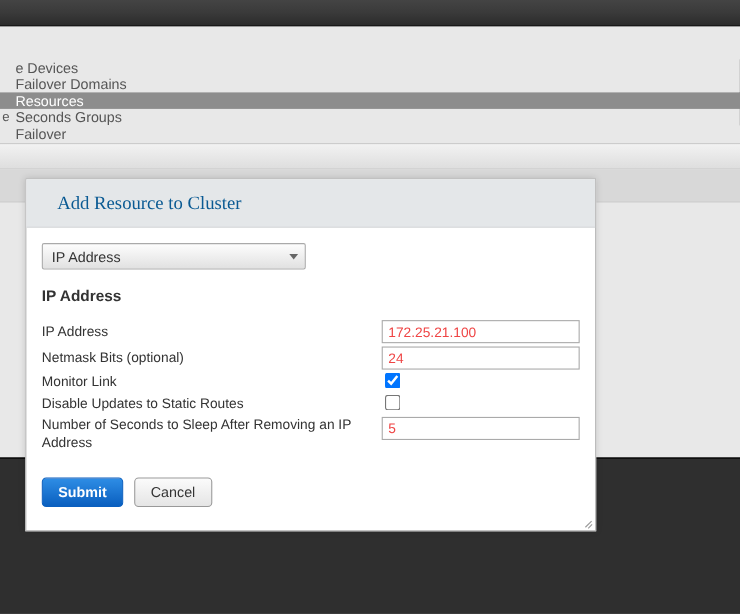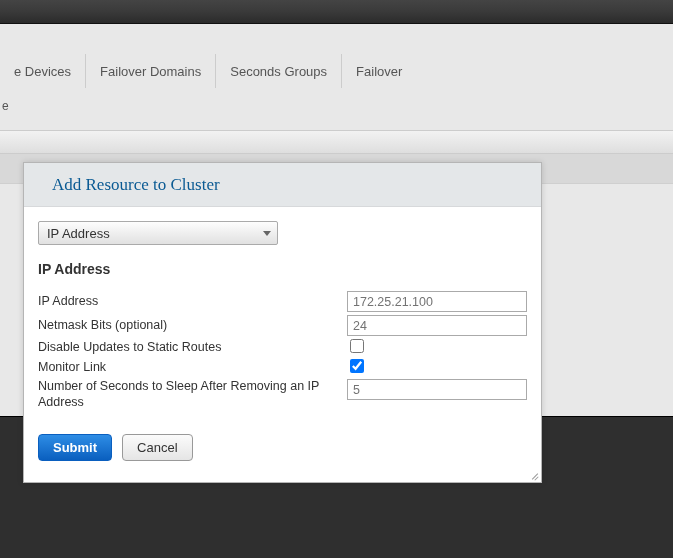--- a/index.html
+++ b/index.html
@@ -7,21 +7,21 @@
   body { background: #2f2f2f; position: relative; }
 
   
   .topbar { position: absolute; top: 0; left: 0; right: 0; height: 24px;
     background: linear-gradient(to bottom, #444 0%, #3a3a3a 50%, #2b2b2b 100%); border-bottom: 1px solid #111; }
 
   
   .page { position: absolute; top: 24px; left: 0; right: 0; height: 392px; background: #e8e8e8; }
 
   
-  .tabstrip { position: absolute; top: 30px; left: 0; right: 0; height: 34px; display: flex; align-items: stretch; padding-left: 0; }
+  .tabstrip { position: absolute; top: 30px; left: 0; right: 0; height: 34px; display: flex; align-items: stretch; padding-left: 0; flex-direction: column; }
   .tab { padding: 0 14px; display: flex; align-items: center; color: #555; border-right: 1px solid #ccc; cursor: pointer; font-size: 13px; }
   .tab.first { border-left: none; }
   .tab.active { background: #8d8d8d; color: #fff; border-right: 1px solid #8d8d8d; }
   .tab.last { border-right: none; }
 
   .breadcrumb-line { position: absolute; top: 75px; left: 0; right: 0; height: 18px; color: #555; padding-left: 2px; font-size: 12px; }
 
   
   .tablehead { position: absolute; top: 106px; left: 0; right: 0; height: 24px;
     background: linear-gradient(to bottom, #f2f2f2, #dedede); border-top: 1px solid #ccc; border-bottom: 1px solid #ccc;
@@ -43,21 +43,21 @@
     padding: 0 6px 0 8px; color: #333; font-size: 13px; cursor: pointer; border-radius: 2px; }
   .type-select .arrow { width: 0; height: 0; border-left: 4px solid transparent; border-right: 4px solid transparent; border-top: 5px solid #666; }
 
   .section-title { font-weight: bold; color: #333; margin-top: 16px; font-size: 14px; }
 
   .form { margin-top: 14px; }
   .form-row { display: flex; margin-bottom: 3px; align-items: center; }
   .form-row.tall { align-items: flex-start; }
   .form-label { width: 312px; color: #333; font-size: 12.5px; line-height: 1.25; }
   .form-field { flex: 1; }
-  .txt { width: 180px; height: 21px; border: 1px solid #aaa; padding: 0 5px; font-size: 12.5px; color: #737373; background: #fff; }
+  .txt { width: 180px; height: 21px; border: 1px solid #aaa; padding: 0 5px; font-size: 12.5px; color: #ef4444; background: #fff; }
   input[type=checkbox] { width: 14px; height: 14px; }
 
   .modal-foot { position: absolute; left: 0; right: 0; bottom: 13px; height: 44px; display: flex; align-items: center; padding: 0 14px; gap: 10px; }
   .btn { height: 27px; padding: 0 14px; border: 1px solid #999; border-radius: 4px; font-size: 13px; cursor: pointer; }
   .btn-primary { background: linear-gradient(to bottom, #2e8de5, #0a5fbf); color: #fff; border: 1px solid #0a5fbf; font-weight: bold; }
   .btn-default { background: linear-gradient(to bottom, #fbfbfb, #e5e5e5); color: #333; }
 
   .resize { position: absolute; right: 2px; bottom: 2px; width: 12px; height: 12px; }
   .resize::before, .resize::after { content: ""; position: absolute; background: #999; }
   .resize::before { width: 8px; height: 1px; right: 0; bottom: 3px; transform: rotate(-45deg); }
@@ -69,20 +69,21 @@
 </style>
 </head>
 <body>
 
 <div class="topbar"></div>
 
 <div class="page">
   <div class="tabstrip">
     <div class="tab first">e Devices</div>
     <div class="tab">Failover Domains</div>
+    <div class="tab active">Resources</div>
     <div class="tab">Seconds Groups</div>
     <div class="tab last">Failover</div>
   </div>
 
   <div class="breadcrumb-line">e</div>
 
   <div class="tablehead">
   </div>
   <div class="tablerow"></div>
 </div>
@@ -106,26 +107,26 @@
     <div class="form">
       <div class="form-row">
         <div class="form-label">IP Address</div>
         <div class="form-field"><input type="text" class="txt" value="172.25.21.100" style=""></div>
       </div>
       <div class="form-row">
         <div class="form-label">Netmask Bits (optional)</div>
         <div class="form-field"><input type="text" class="txt" value="24" style=""></div>
       </div>
       <div class="form-row">
+        <div class="form-label">Monitor Link</div>
+        <div class="form-field"><input type="checkbox" checked="" style=""></div>
+      </div>
+      <div class="form-row">
         <div class="form-label">Disable Updates to Static Routes</div>
         <div class="form-field"><input type="checkbox" style=""></div>
-      </div>
-      <div class="form-row">
-        <div class="form-label">Monitor Link</div>
-        <div class="form-field"><input type="checkbox" checked="" style=""></div>
       </div>
       <div class="form-row tall">
         <div class="form-label">Number of Seconds to Sleep After Removing an IP Address</div>
         <div class="form-field"><input type="text" class="txt" value="5" style=""></div>
       </div>
     </div>
   </div>
   <div class="modal-foot">
     <button class="btn btn-primary">Submit</button>
     <button class="btn btn-default">Cancel</button>

